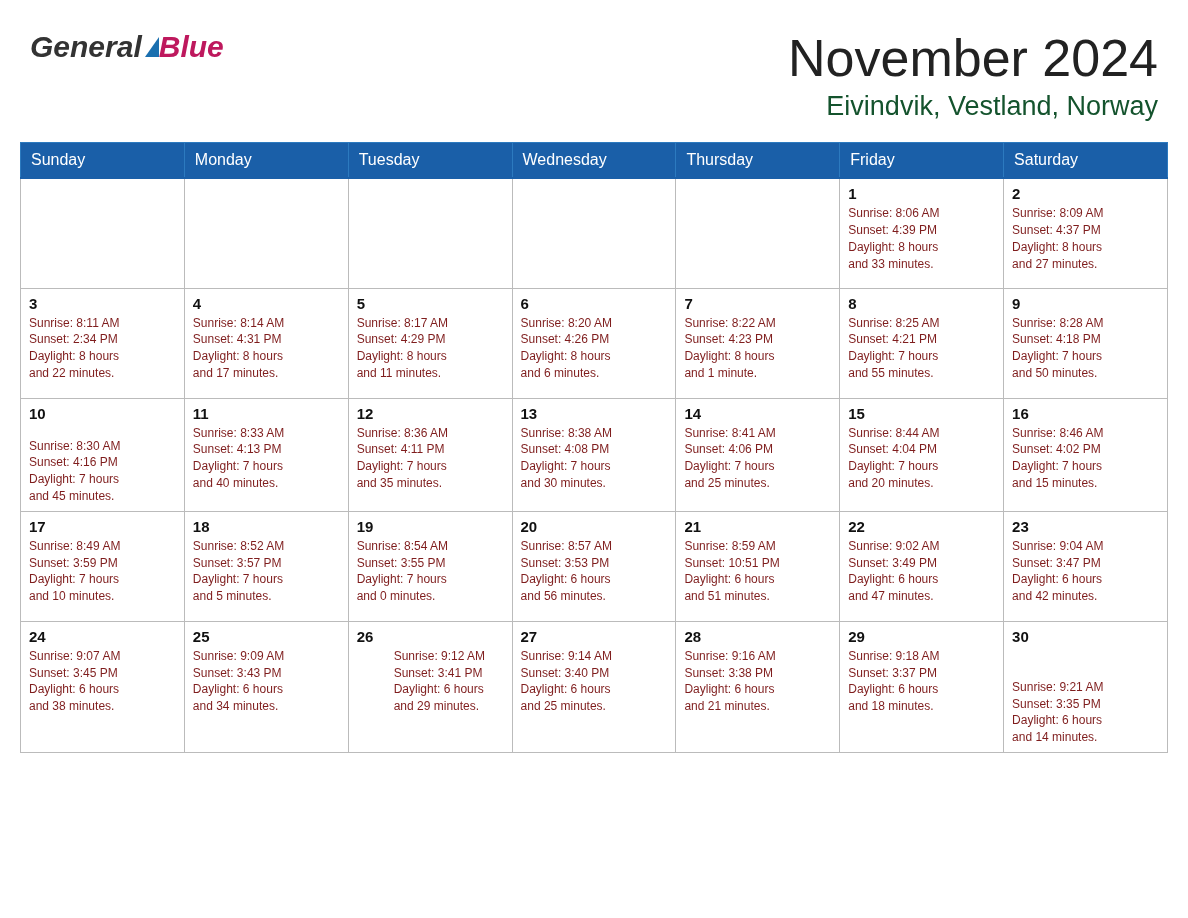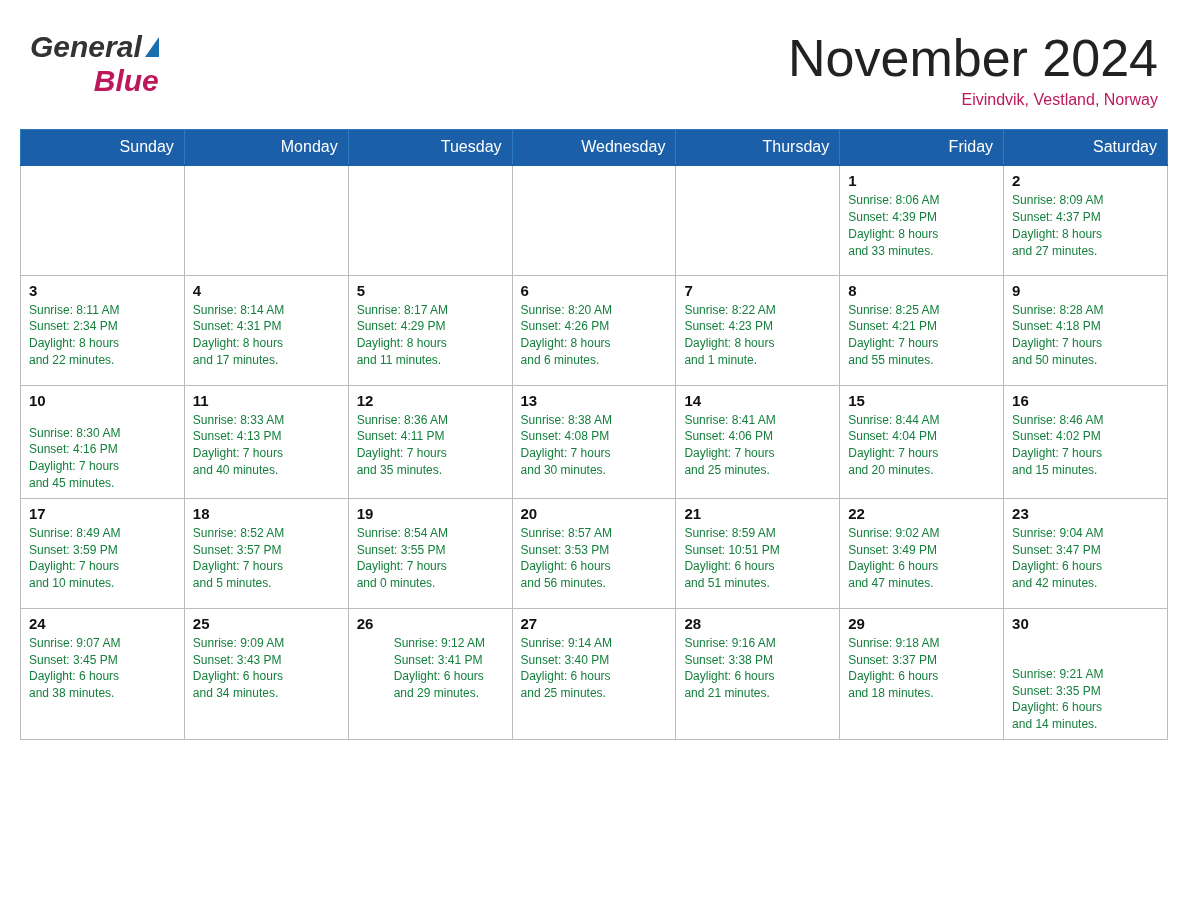--- a/index.html
+++ b/index.html
@@ -12,50 +12,50 @@
     }
     .header {
       display: flex;
       justify-content: space-between;
       align-items: flex-start;
       margin-bottom: 20px;
       padding: 10px 10px 0 10px;
     }
     .logo {
       display: flex;
-      flex-direction: column;
-      align-items: flex-end;
+      flex-direction: row;
+      align-items: center;
     }
     .title-section {
       text-align: right;
     }
     .month-title {
       font-size: 52px;
       font-weight: normal;
       color: #222;
       line-height: 1.1;
     }
     .location {
-      font-size: 16px;
-      color: #be185d;
+      font-size: 27px;
+      color: #14532d;
       margin-top: 4px;
     }
     .calendar {
       width: 100%;
       border-collapse: collapse;
       margin-top: 10px;
     }
     .calendar thead tr th {
       background-color: #1a5fa8;
       color: #fff;
       font-size: 16px;
       font-weight: normal;
       padding: 8px 10px;
       border: 1px solid #2c7abf;
-      text-align: right;
+      text-align: left;
     }
     .calendar tbody tr td {
       vertical-align: top;
       border: 1px solid #bbb;
       padding: 6px 8px;
       width: 14.28%;
       min-height: 110px;
       height: 110px;
       font-size: 12.5px;
       color: #333;
@@ -69,21 +69,21 @@
     }
     .day-number {
       font-size: 15px;
       font-weight: bold;
       color: #111;
       display: block;
       margin-bottom: 3px;
     }
     .day-info {
       font-size: 12px;
-      color: #15803d;
+      color: #7f1d1d;
       line-height: 1.4;
     }
     .empty-cell {
       background: #f5f5f5;
     }
     .logo-row {
       display: flex;
       align-items: center;
     }
   </style>

